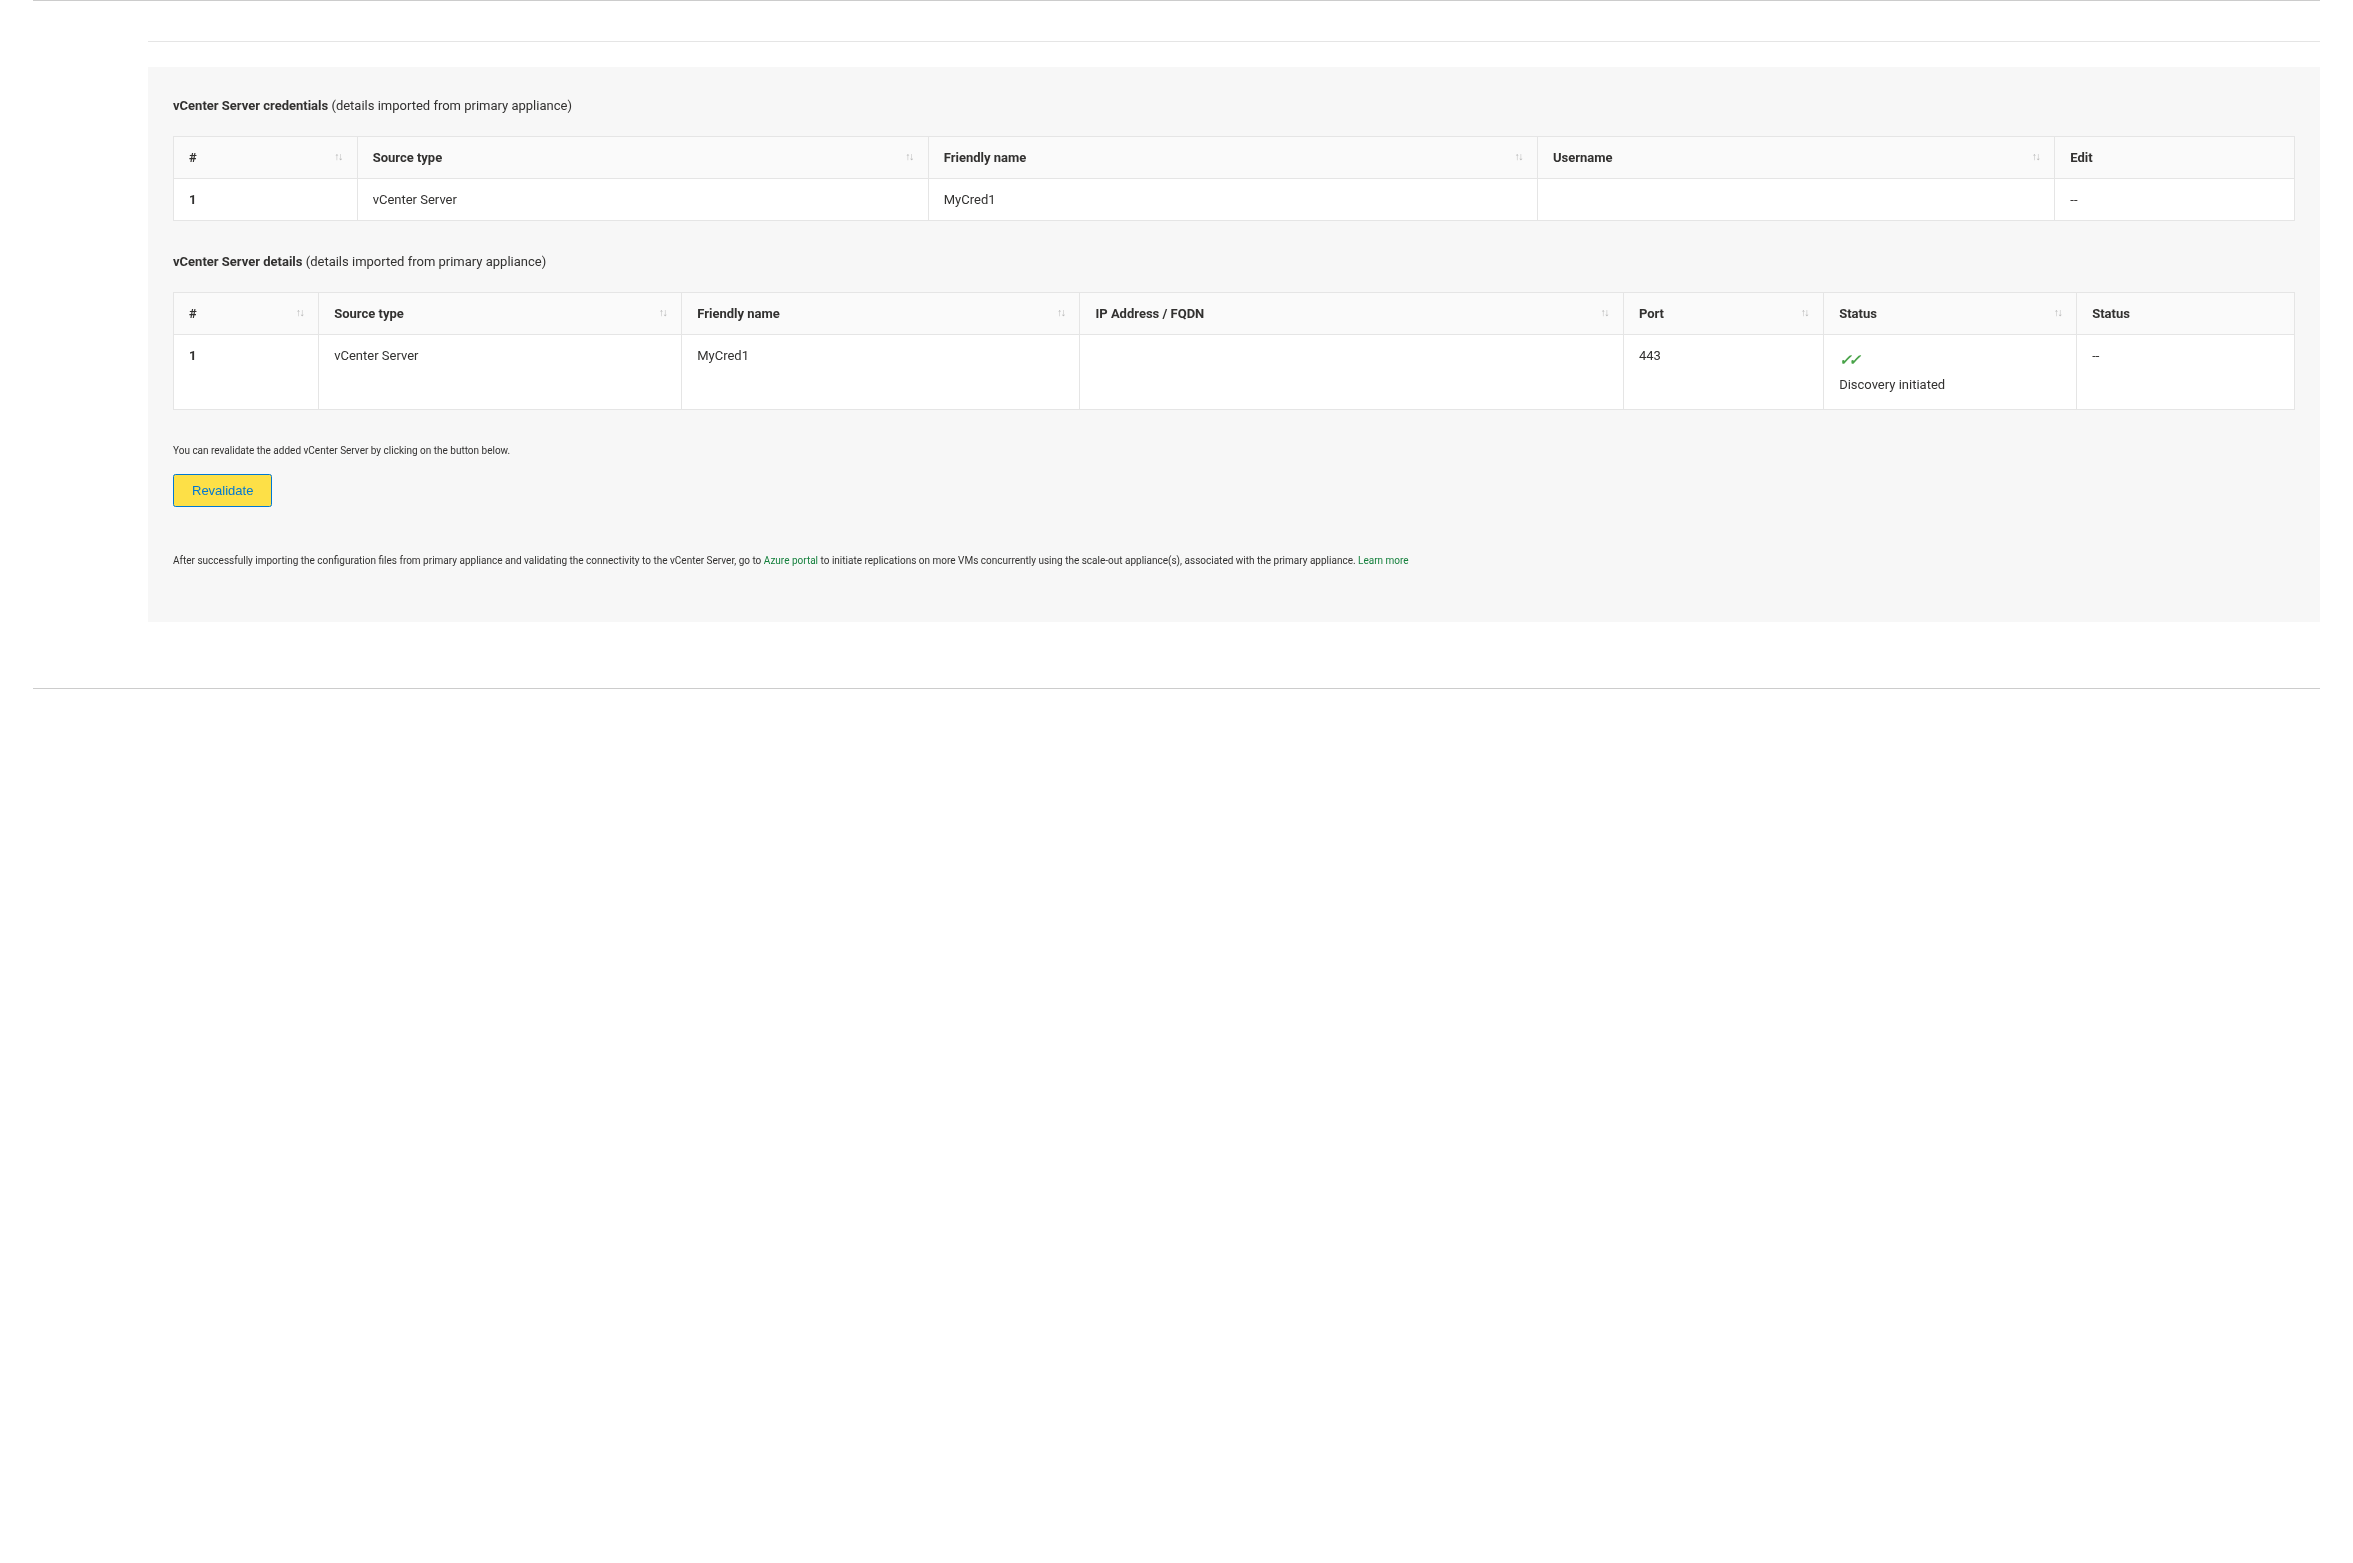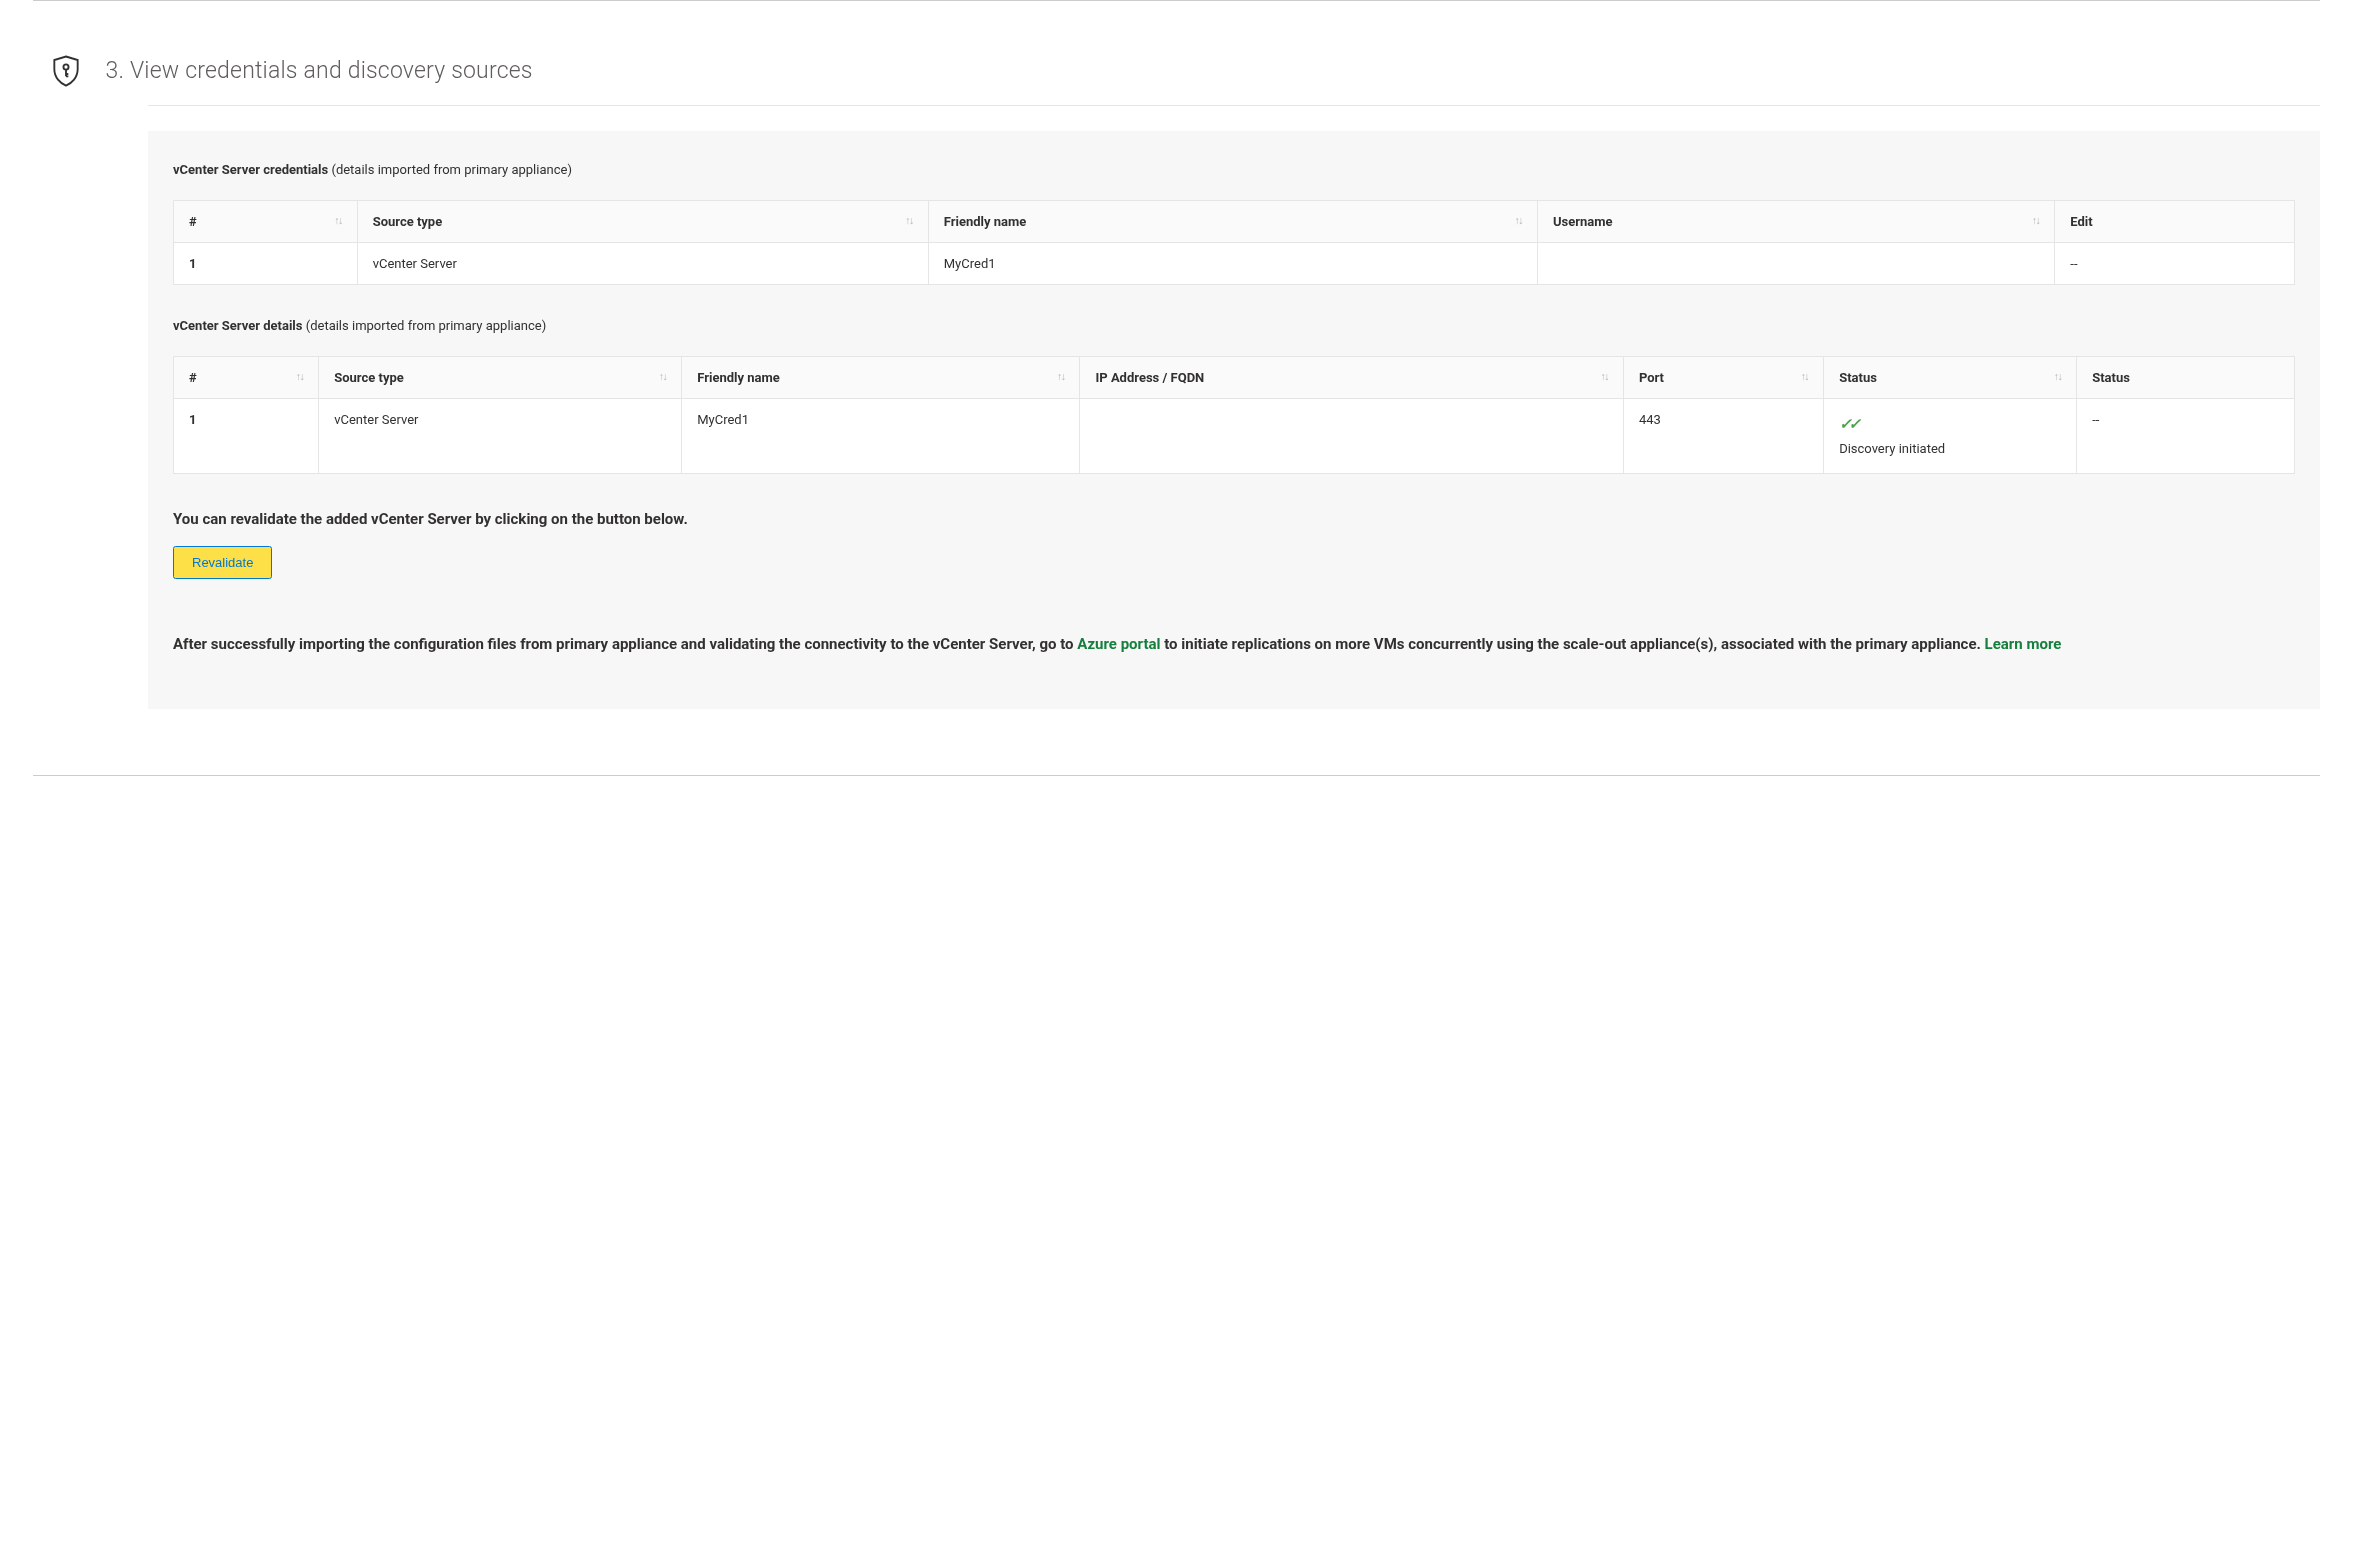--- a/index.html
+++ b/index.html
@@ -115,25 +115,24 @@
     .status-check {
       color: #49a349;
       font-size: 15px;
       font-weight: 600;
       font-style: italic;
       letter-spacing: -3.3px;
       display: inline-block;
       margin-bottom: 3.3px;
     }
     .body-text {
-      font-size: 15px;
+      font-size: 10px;
       color: #323130;
       line-height: 1.6;
-      margin: 25px 0 15px 0;
-      font-weight: bold;
+      margin: 18px 0 15px 0;
     }
     .btn-outline {
       display: inline-block;
       border: 0.8px solid #0078d4;
       color: #0078d4;
       background: #fde047;
       padding: 8.2px 18px;
       font-size: 13px;
       border-radius: 2.5px;
       cursor: pointer;
@@ -148,32 +147,20 @@
       border-top: 1.6px solid #cccccc;
       margin-top: 66px;
     }
   </style>
 </head>
 <body>
 
 <div class="page">
   <hr class="hr-top">
 
-  <div class="section-header">
-    <span class="icon-wrap">
-      <svg viewBox="0 0 24 28" stroke-width="1.6">
-        <path d="M12 2 L22 5 V13 C22 20 17 25 12 27 C7 25 2 20 2 13 V5 Z"></path>
-        <circle cx="12" cy="11" r="2.2"></circle>
-        <line x1="12" y1="13.2" x2="12" y2="19"></line>
-        <line x1="12" y1="17" x2="14" y2="17"></line>
-        <line x1="12" y1="19" x2="14" y2="19"></line>
-      </svg>
-    </span>
-    <h2 class="section-title">3. View credentials and discovery sources</h2>
-  </div>
 
   <hr class="hr-thin">
 
   <div class="panel">
 
     
     <div class="sub-heading">
       <span class="bold">vCenter Server credentials</span><span class="note"> (details imported from primary appliance)</span>
     </div>
 

